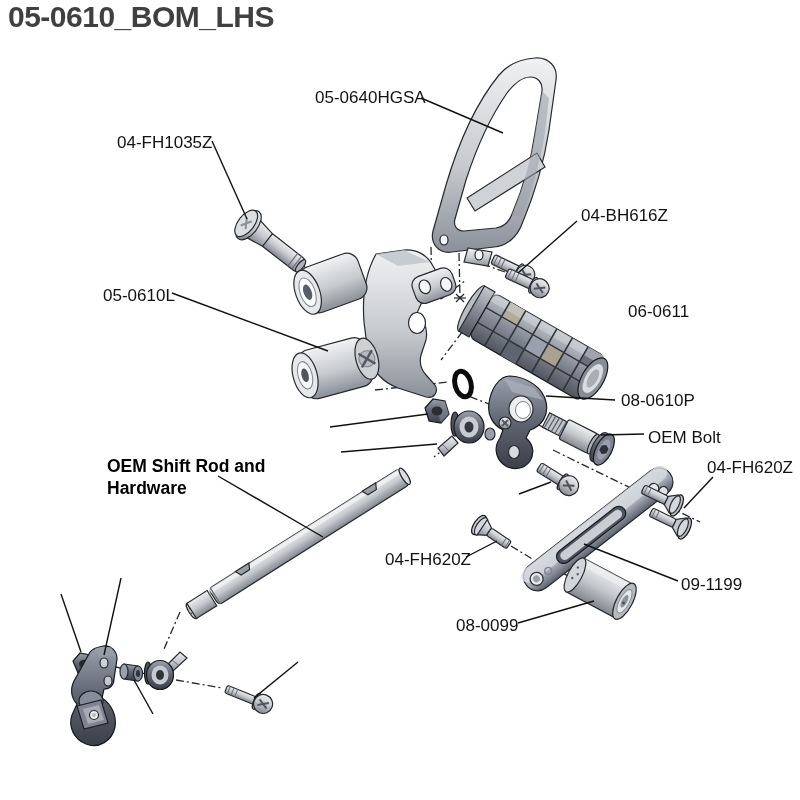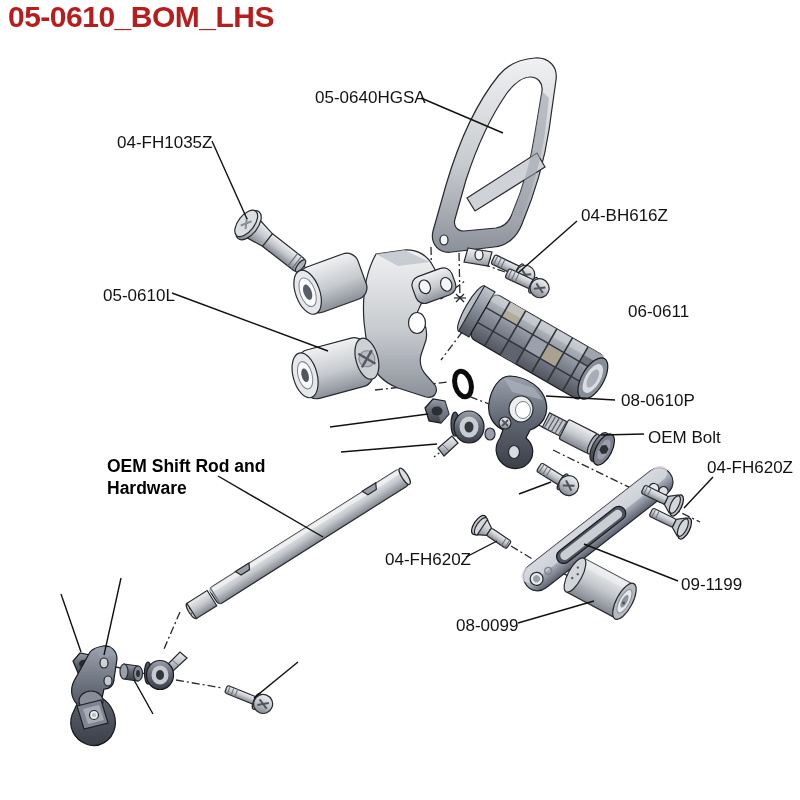--- a/index.html
+++ b/index.html
@@ -1,18 +1,18 @@
 <!DOCTYPE html>
 <html><head>
 <meta charset="utf-8">
 <style>
   html,body{margin:0;padding:0;background:#ffffff;}
   .stage{position:relative;width:800px;height:800px;background:#ffffff;overflow:hidden;
          font-family:"Liberation Sans",sans-serif;}
-  .title{position:absolute;left:8px;top:0px;font-size:30px;font-weight:bold;color:#b91c1c;
+  .title{position:absolute;left:8px;top:0px;font-size:30px;font-weight:bold;color:#404040;
          letter-spacing:-0.5px;white-space:nowrap;}
   svg{position:absolute;left:0;top:0;}
   svg text{font-family:"Liberation Sans",sans-serif;font-size:17px;fill:#121212;}
   svg text.bold{font-weight:bold;font-size:17.5px;fill:#000;}
   .leader{stroke:#111;stroke-width:1.4;fill:none;}
   .axis{stroke:#26282c;stroke-width:1.3;fill:none;stroke-dasharray:8 3 2 3;}
   .part{stroke:#26292e;stroke-width:1.2;}
   .dark{stroke:#17191d;}
 </style>
 </head>

